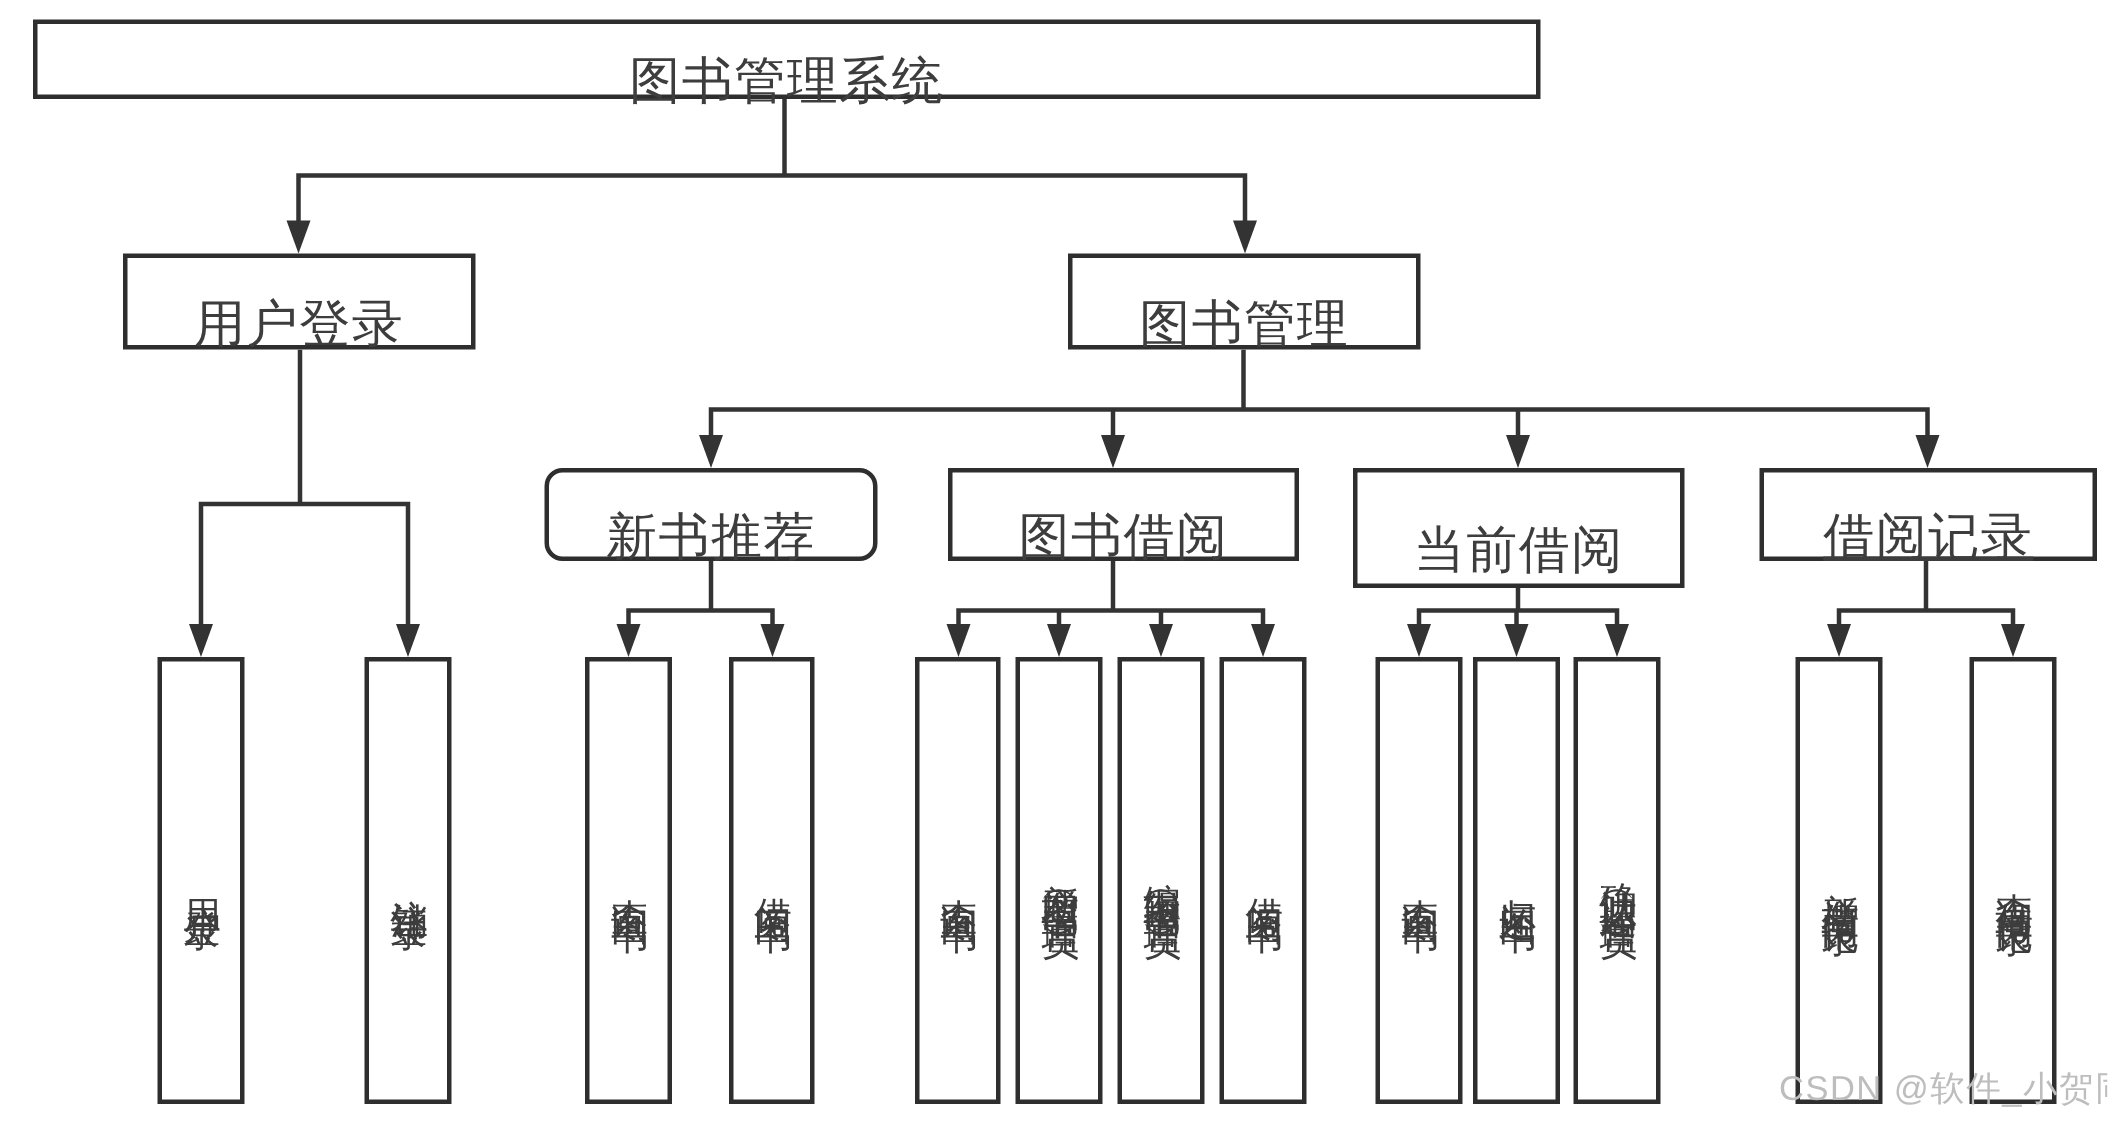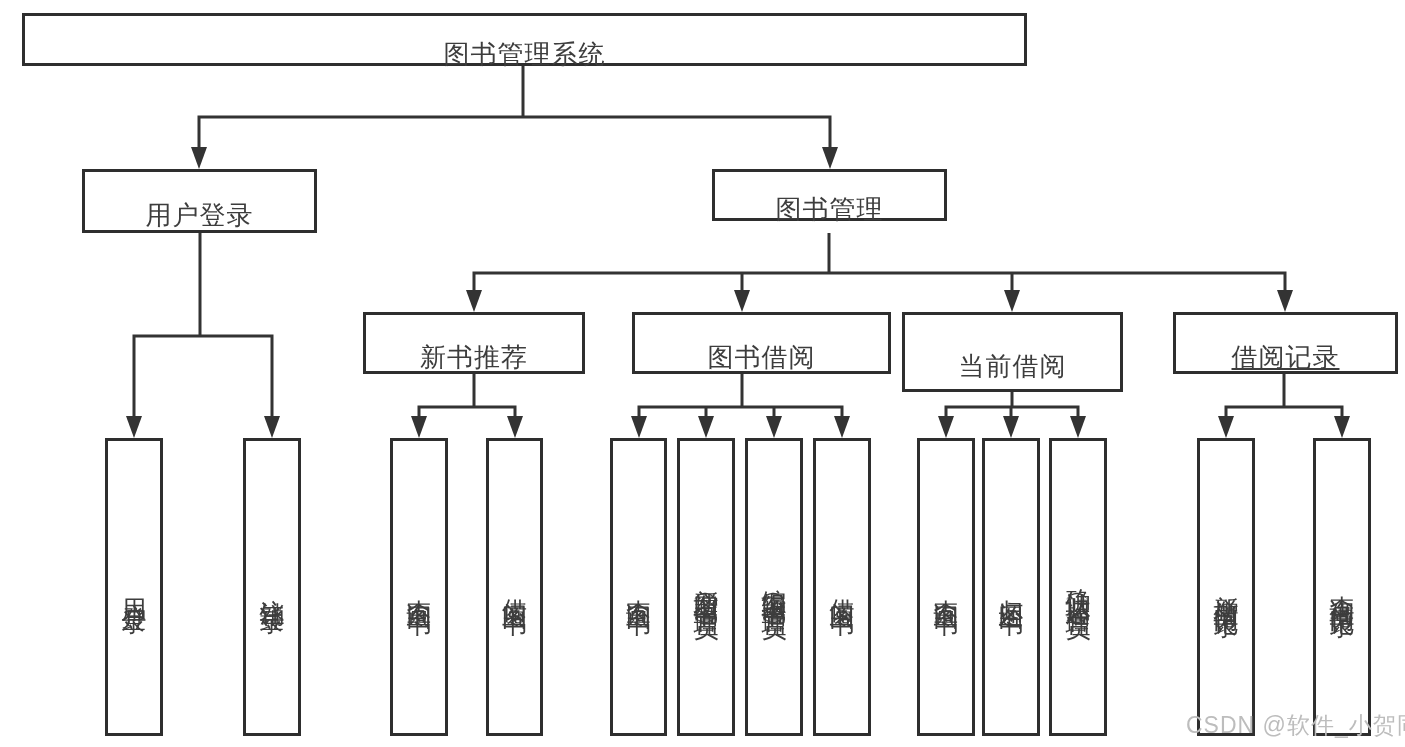--- a/index.html
+++ b/index.html
@@ -14,21 +14,21 @@
     position:absolute;
     box-sizing:border-box;
     border:3px solid #2e2e2e;
     background:#ffffff;
     display:flex;
     align-items:center;
     justify-content:center;
     color:#3d3d3d;
   }
   .hlabel{
-    font-size:26px;
+    font-size:34px;
     letter-spacing:1px;
     white-space:nowrap;
     margin-top:29px;
   }
   .leaf .vlabel{
     writing-mode:vertical-rl;
     text-orientation:mixed;
     font-size:25px;
     letter-spacing:4px;
     line-height:1.15;
@@ -104,28 +104,28 @@
     </g>
   </svg>
 
   <div class="box" style="left:22px;top:13px;width:1005px;height:53px;">
     <span class="hlabel">图书管理系统</span>
   </div>
 
   <div class="box" style="left:82px;top:169px;width:235px;height:64px;">
     <span class="hlabel">用户登录</span>
   </div>
-  <div class="box" style="left:712px;top:169px;width:235px;height:52px;">
+  <div class="box" style="left:712px;top:169px;width:235px;height:64px;">
     <span class="hlabel">图书管理</span>
   </div>
 
-  <div class="box" style="left:363px;top:312px;width:222px;height:62px;">
+  <div class="box" style="left:363px;top:312px;width:222px;height:62px;border-radius:12px;">
     <span class="hlabel">新书推荐</span>
   </div>
-  <div class="box" style="left:632px;top:312px;width:259px;height:62px;">
+  <div class="box" style="left:632px;top:312px;width:234px;height:62px;">
     <span class="hlabel">图书借阅</span>
   </div>
   <div class="box" style="left:902px;top:312px;width:221px;height:80px;">
     <span class="hlabel">当前借阅</span>
   </div>
   <div class="box" style="left:1173px;top:312px;width:225px;height:62px;text-decoration:underline;">
     <span class="hlabel">借阅记录</span>
   </div>
 
   <div class="box leaf" style="left:105px;top:438px;width:58px;height:298px;">

